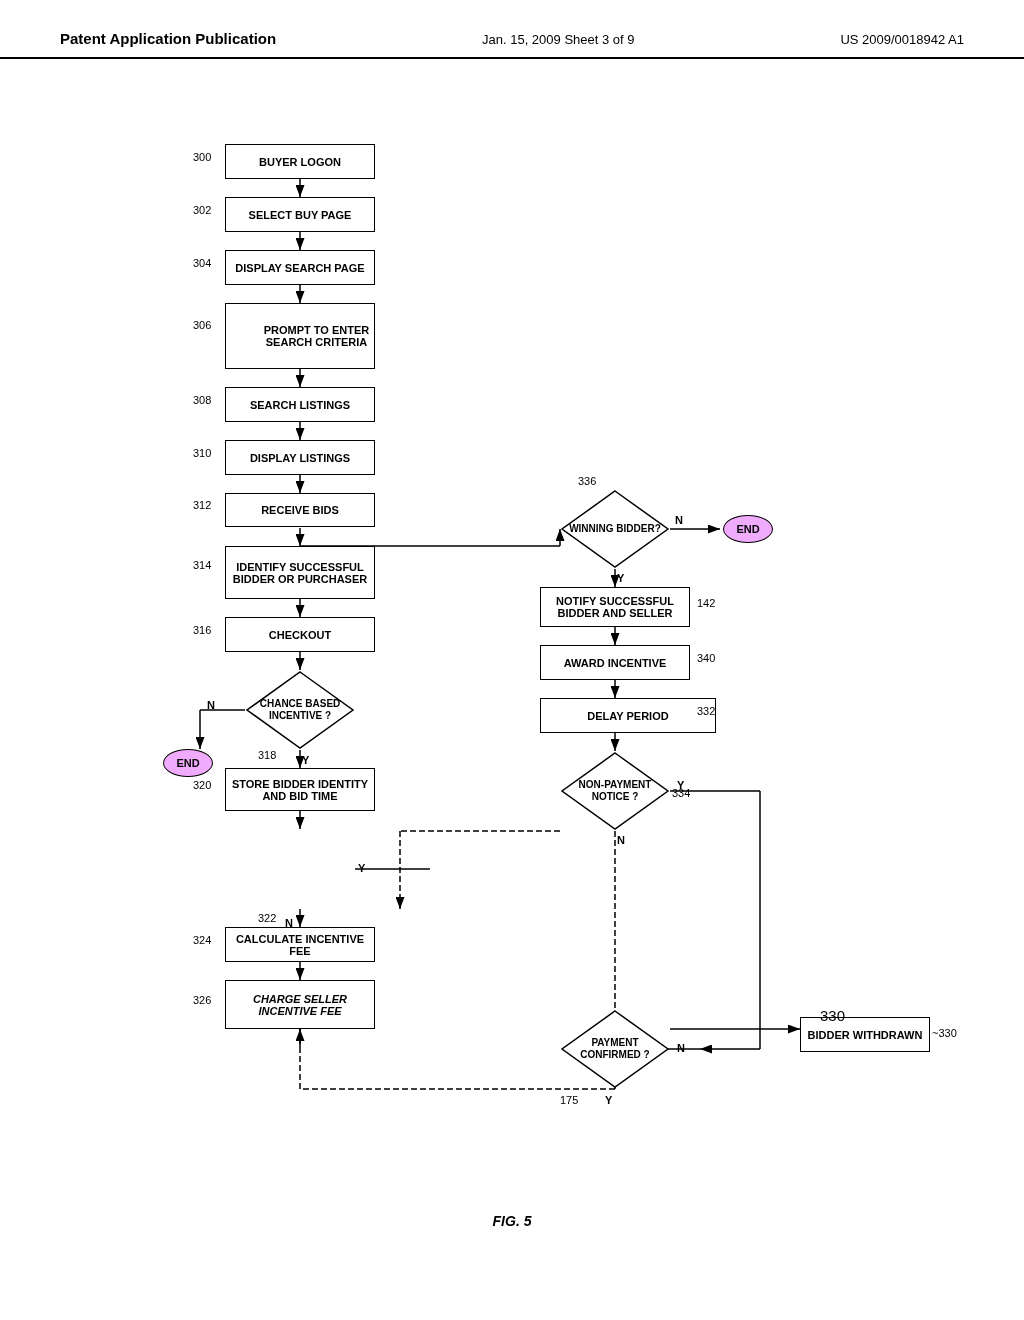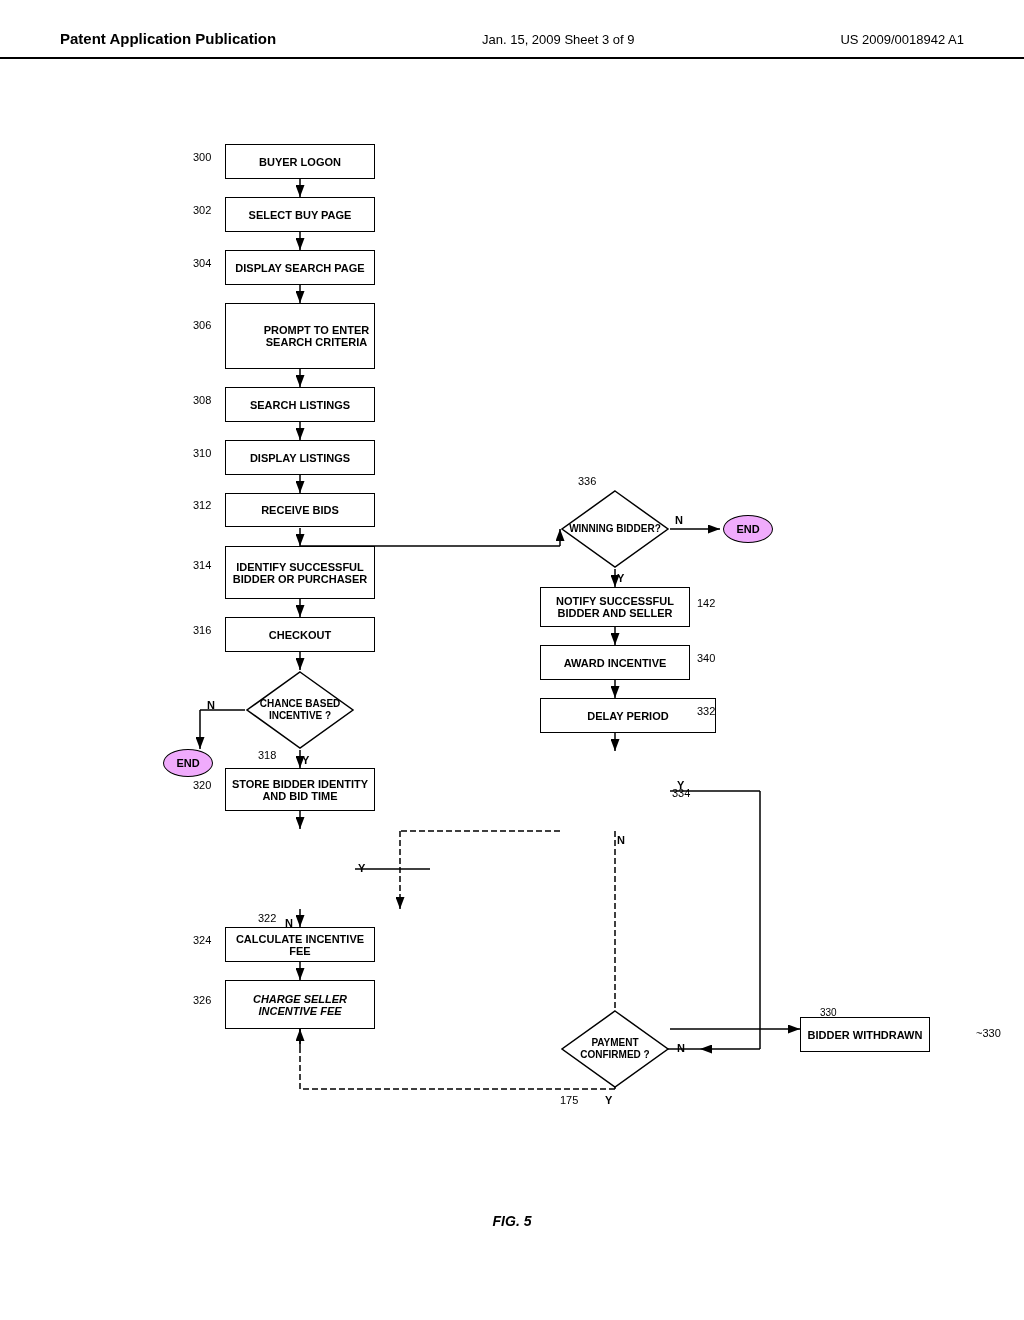--- a/index.html
+++ b/index.html
@@ -319,20 +319,30 @@
   <div class="fc-rect" style="left:540px; top:576px; width:150px; height:35px;">
     <span>AWARD INCENTIVE</span>
   </div>
   <span class="label" style="left:697px; top:583px;">340</span>
 
   <div class="fc-rect" style="left:540px; top:629px; width:176px; height:35px;">
     <span>DELAY PERIOD</span>
   </div>
   <span class="label" style="left:697px; top:636px;">332</span>
 
+  <div class="fc-diamond" style="left:560px; top:682px; width:110px; height:80px;">
+    <div class="fc-diamond-inner">
+      <svg viewBox="0 0 110 80" preserveAspectRatio="none">
+        <polygon points="55,2 108,40 55,78 2,40" fill="white" stroke="black" stroke-width="1.5"></polygon>
+      </svg>
+    </div>
+    <div class="fc-diamond-text">
+      <span>NON-PAYMENT NOTICE ?</span>
+    </div>
+  </div>
   <span class="label" style="left:672px; top:718px;">334</span>
 
   <span class="label" style="left:677px; top:710px; font-size:11px; font-weight:bold;">Y</span>
 
   <span class="label" style="left:617px; top:765px; font-size:11px; font-weight:bold;">N</span>
 
   <div class="fc-diamond" style="left:560px; top:940px; width:110px; height:80px;">
     <div class="fc-diamond-inner">
       <svg viewBox="0 0 110 80" preserveAspectRatio="none">
         <polygon points="55,2 108,40 55,78 2,40" fill="white" stroke="black" stroke-width="1.5"></polygon>
@@ -344,18 +354,18 @@
   </div>
   <span class="label" style="left:560px; top:1025px;">175</span>
 
   <span class="label" style="left:605px; top:1025px; font-size:11px; font-weight:bold;">Y</span>
 
   <span class="label" style="left:677px; top:973px; font-size:11px; font-weight:bold;">N</span>
 
   <div class="fc-rect" style="left:800px; top:948px; width:130px; height:35px;">
     <span>BIDDER WITHDRAWN</span>
   </div>
-  <span class="label" style="left:820px; top:938px; font-size:10px;">330</span>
-  <span class="label" style="left:976px; top:958px; font-size:11px;">~330</span>
+  <span class="label" style="left:820px; top:938px; font-size:15px;">330</span>
+  <span class="label" style="left:932px; top:958px; font-size:11px;">~330</span>
 
   <div class="fig-label">FIG. 5</div>
 
 </div>
 
 </body></html>

